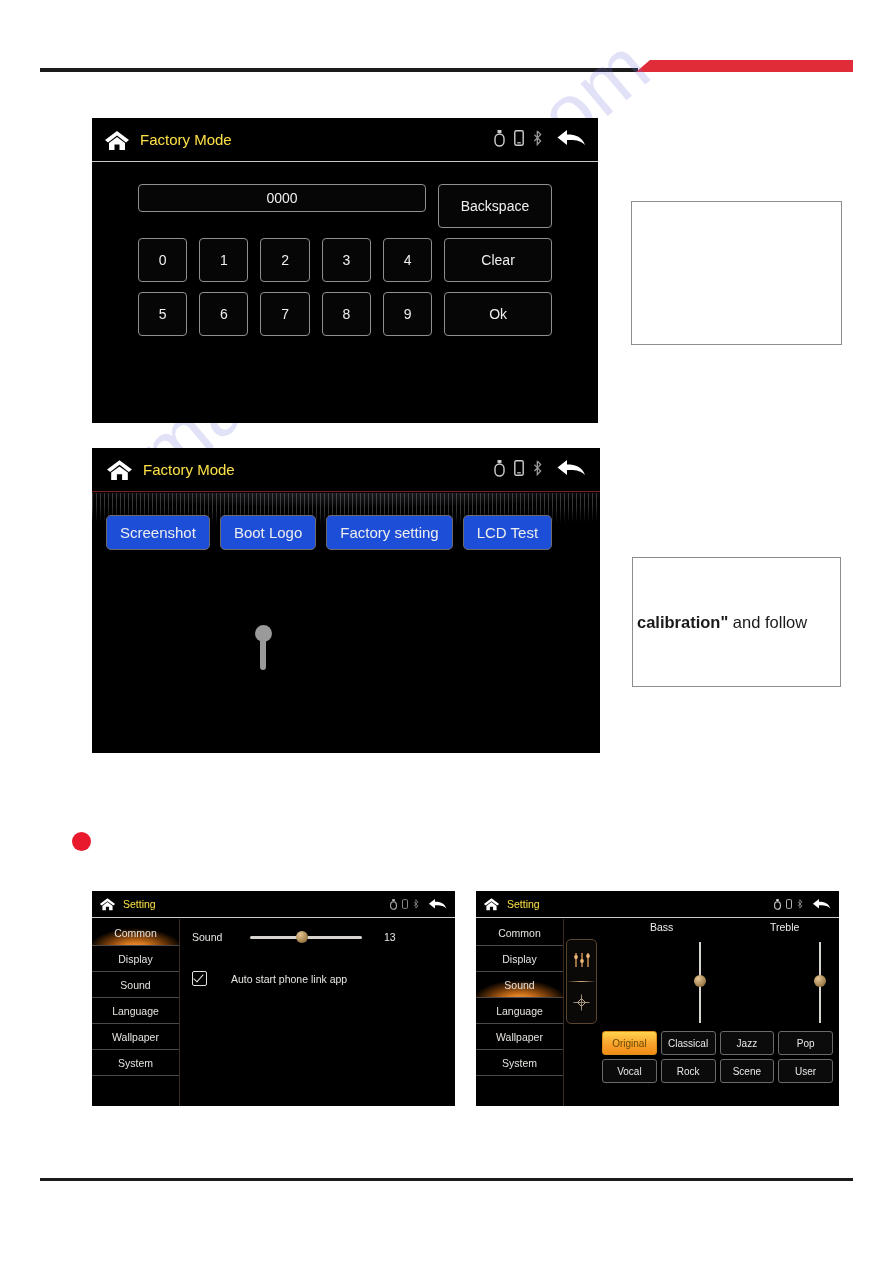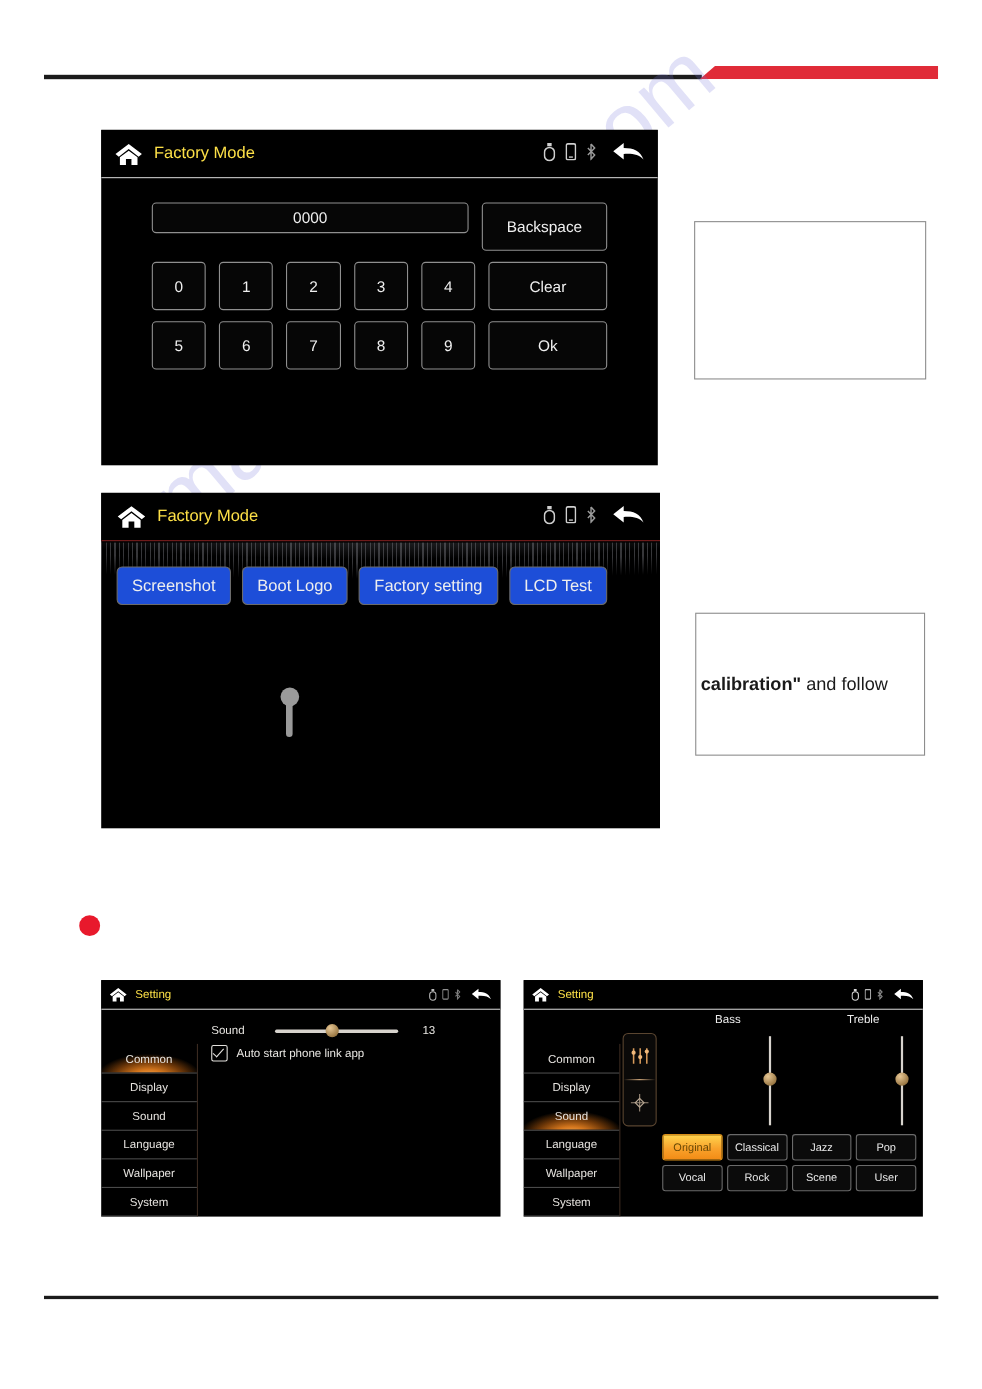--- a/index.html
+++ b/index.html
@@ -207,21 +207,20 @@
   #screen-sound .title-text { font-size: 10.5px; margin-left: 7px; }
   #screen-sound .status-icons { right: 8px; top: 7px; gap: 5px; }
 
   .set-body { display: flex; height: calc(100% - 28px); }
   .set-nav {
     width: 88px;
     flex: none;
     border-right: 1px solid #3a2a20;
     box-sizing: border-box;
     padding-top: 1px;
-    margin-top: 30px;
   }
   .set-nav-item {
     height: 25px;
     display: flex;
     align-items: center;
     justify-content: center;
     color: #e6e3df;
     font-size: 10.5px;
     border-bottom: 1px solid #4a4a4a;
     position: relative;
@@ -245,21 +244,21 @@
     position: absolute;
     top: -4.5px;
     left: 46px;
     width: 12px;
     height: 12px;
     border-radius: 50%;
     background: radial-gradient(circle at 35% 30%, #e6c694, #9c7a46 70%, #6a5230);
   }
   .vol-value { color: #e8e6e2; font-size: 10.5px; margin-left: 12px; }
 
-  .check-row { display: flex; align-items: center; gap: 8px; margin-top: 7px; }
+  .check-row { display: flex; align-items: center; gap: 24px; margin-top: 28px; }
   .checkbox {
     width: 13px; height: 13px;
     border: 1.4px solid #e2e0dc;
     border-radius: 2px;
     position: relative;
     flex: none;
   }
   .checkbox::after {
     content: "";
     position: absolute;

